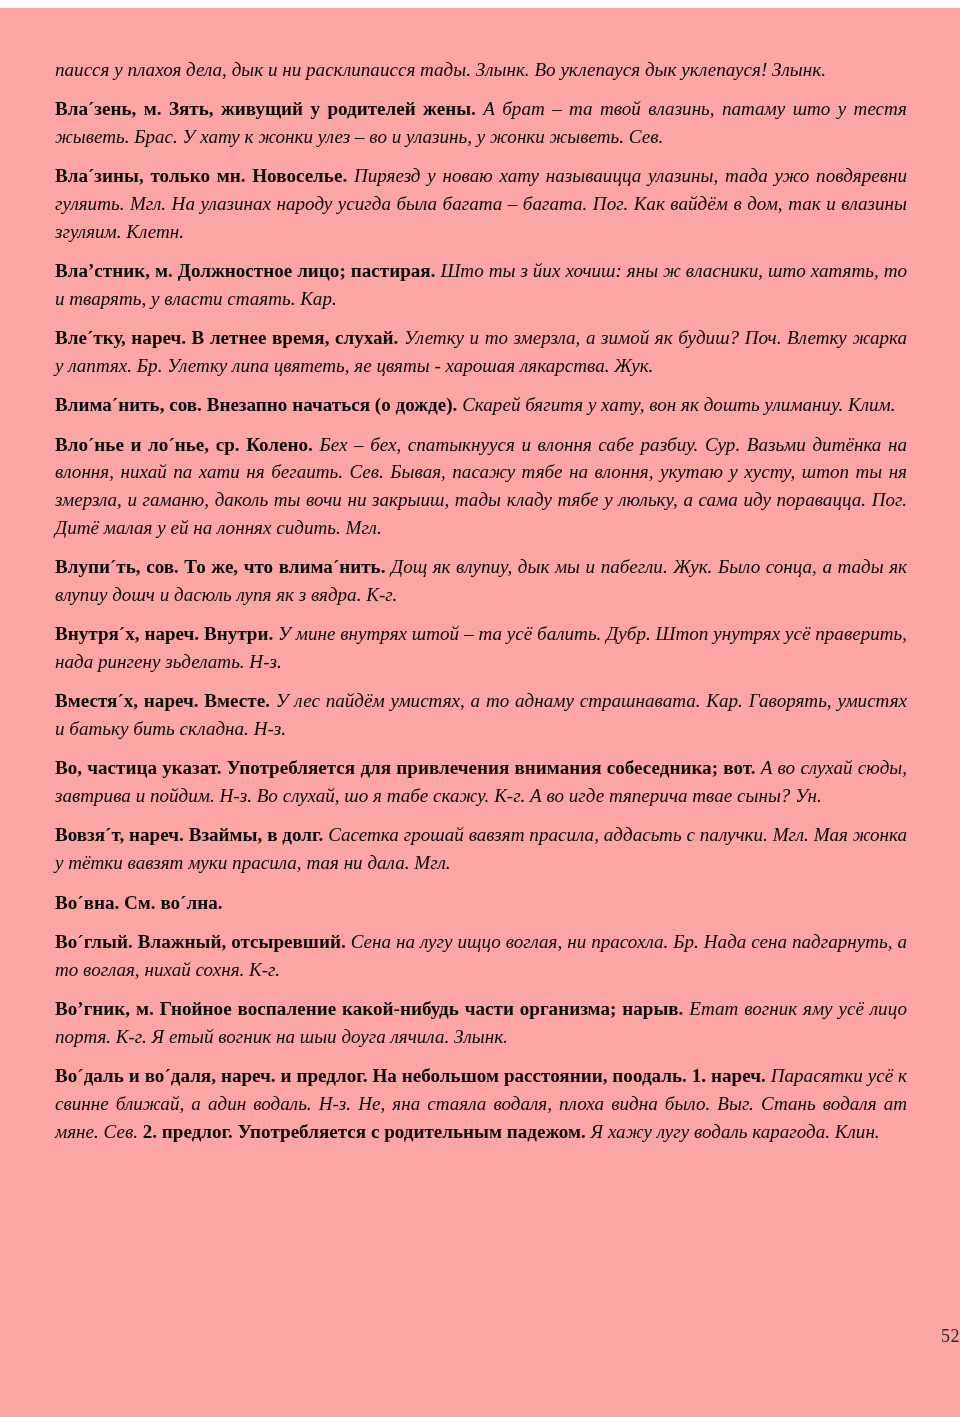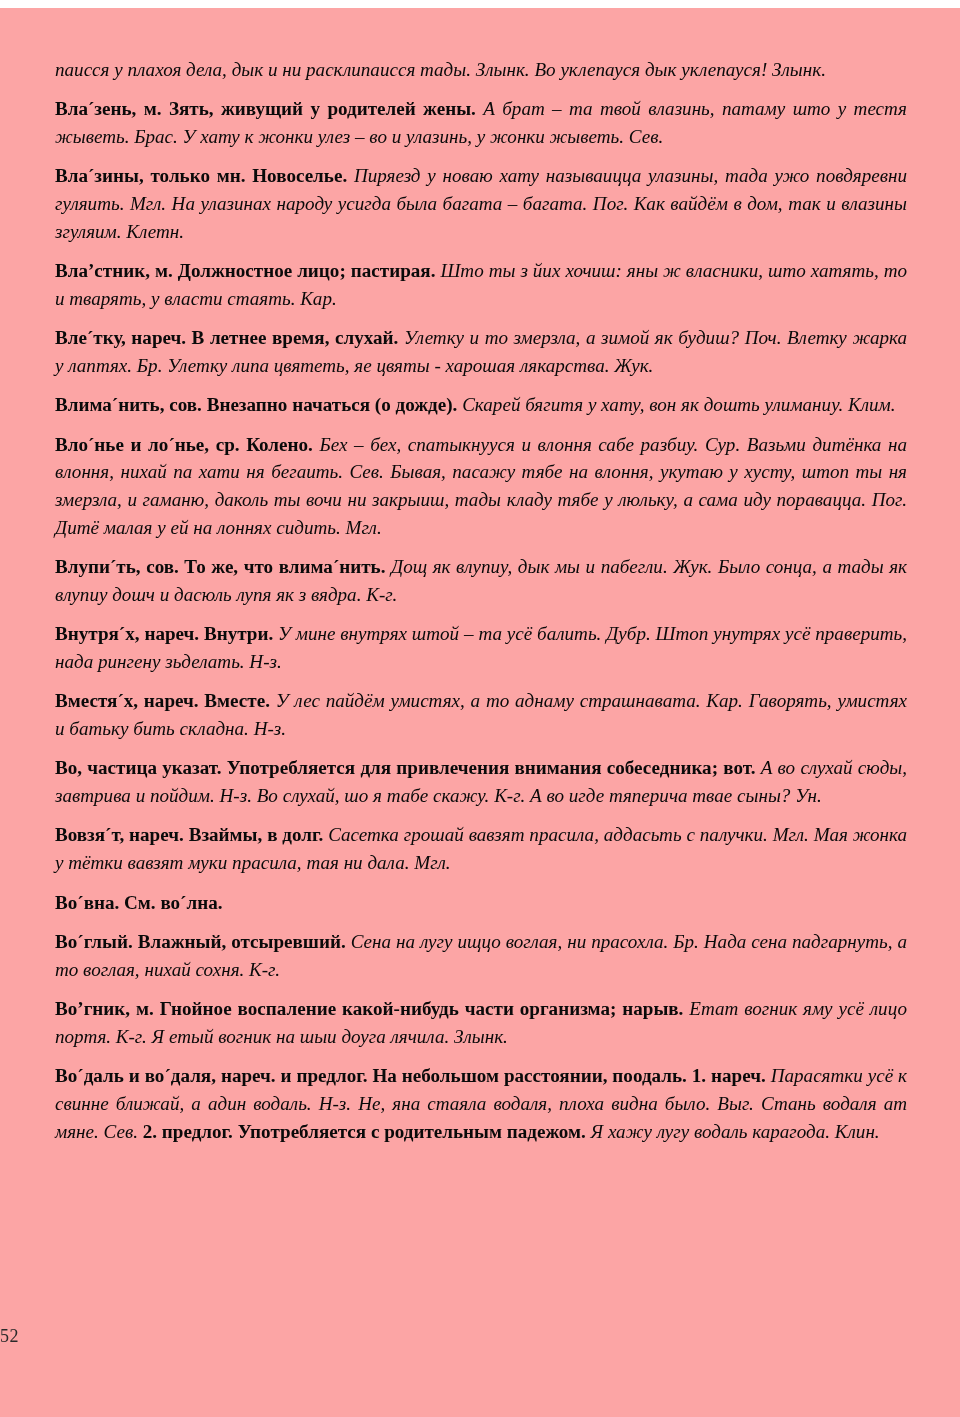--- a/index.html
+++ b/index.html
@@ -52,21 +52,21 @@
   .ex {
     font-style: italic;
     font-weight: 400;
   }
 
   .folio {
     position: absolute;
     left: 0;
     right: 0;
     top: 1318px;
-    text-align: left;
+    text-align: right;
     font-size: 18px;
     font-style: normal;
     font-weight: 400;
     color: #2a2a2a;
     letter-spacing: 0.5px;
   }
 </style>
 </head>
 <body>
 

